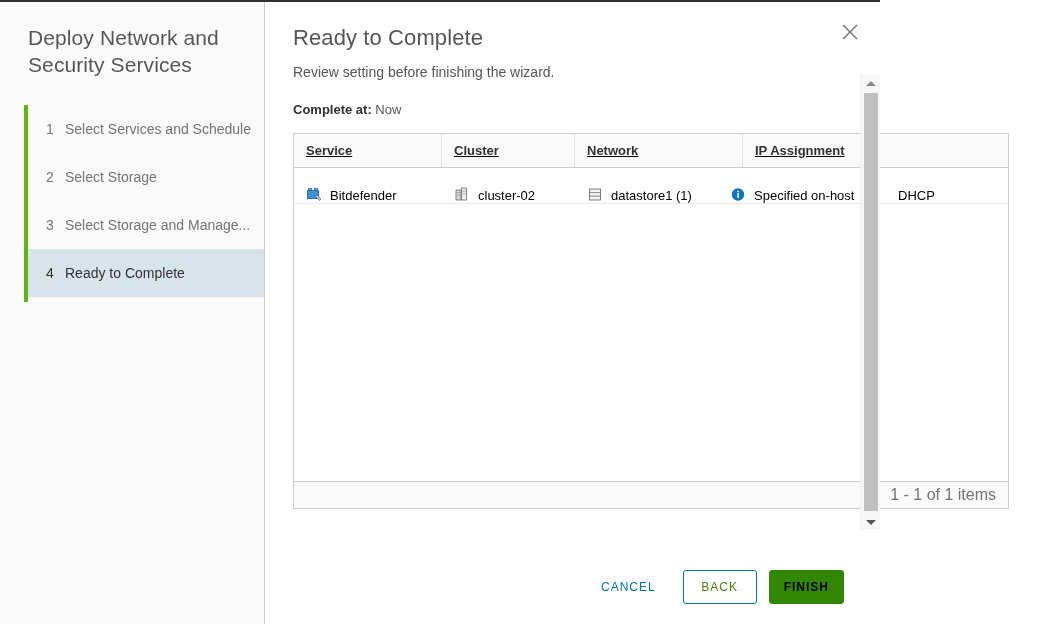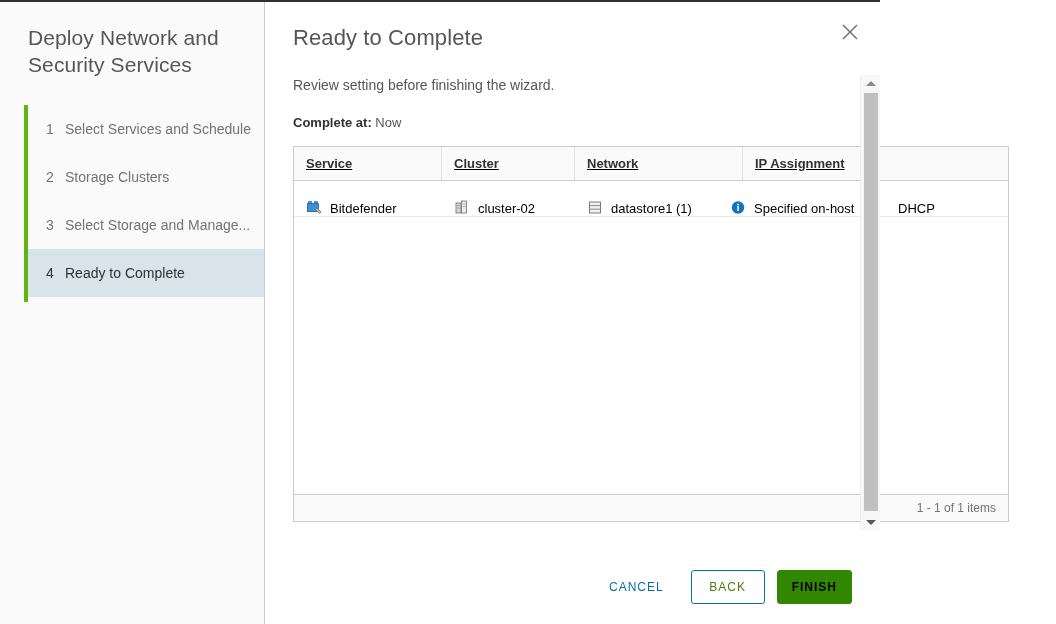--- a/index.html
+++ b/index.html
@@ -106,21 +106,21 @@
 
   .page-title {
     font-size: 22px;
     font-weight: 400;
     color: #565656;
     line-height: 28px;
     letter-spacing: 0.1px;
   }
 
   .page-subtitle {
-    margin-top: 25px;
+    margin-top: 12px;
     font-size: 14px;
     color: #565656;
   }
 
   .schedule-line {
     margin-top: 22px;
     font-size: 13px;
     color: #313131;
   }
   .schedule-line .sched-label { font-weight: 700; }
@@ -188,21 +188,21 @@
   .c-ip       { flex: 1 1 auto; }
 
   .dg-footer {
     height: 27px;
     background: #fafafa;
     border-top: 1px solid #cccccc;
     display: flex;
     align-items: center;
     justify-content: flex-end;
     padding-right: 12px;
-    font-size: 12px;
+    font-size: 16px;
     color: #737373;
   }
 
   
   .vscroll {
     position: absolute;
     right: 0;
     top: 73px;
     width: 20px;
     height: 455px;
@@ -235,21 +235,21 @@
     width: 0; height: 0;
     border-left: 5px solid transparent;
     border-right: 5px solid transparent;
   }
   .tri.up   { border-bottom: 5px solid #898989; }
   .tri.down { border-top: 5px solid #565656; }
 
   
   .footer {
     position: absolute;
-    left: 0; right: 0; bottom: 0;
+    left: 0; right: 8px; bottom: 0;
     height: 74px;
     display: flex;
     align-items: center;
     justify-content: flex-end;
     padding-right: 28px;
     gap: 12px;
     background: #ffffff;
   }
 
   .btn {
@@ -293,21 +293,21 @@
     <div class="steps">
       <div class="steps-rail"></div>
 
       <div class="step">
         <span class="num">1</span>
         <span class="label">Select Services and Schedule</span>
       </div>
 
       <div class="step">
         <span class="num">2</span>
-        <span class="label">Storage Clusters</span>
+        <span class="label">Select Storage</span>
       </div>
 
       <div class="step">
         <span class="num">3</span>
         <span class="label">Select Storage and Manage...</span>
       </div>
 
       <div class="step active">
         <span class="num">4</span>
         <span class="label">Ready to Complete</span>

